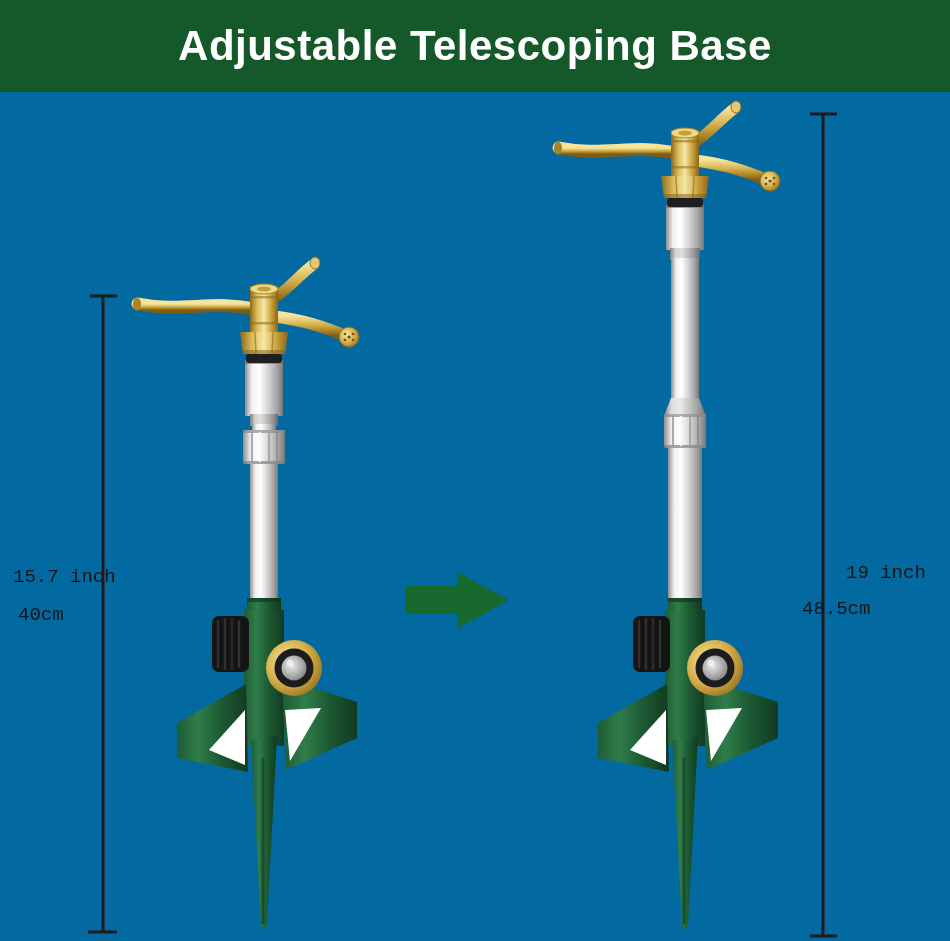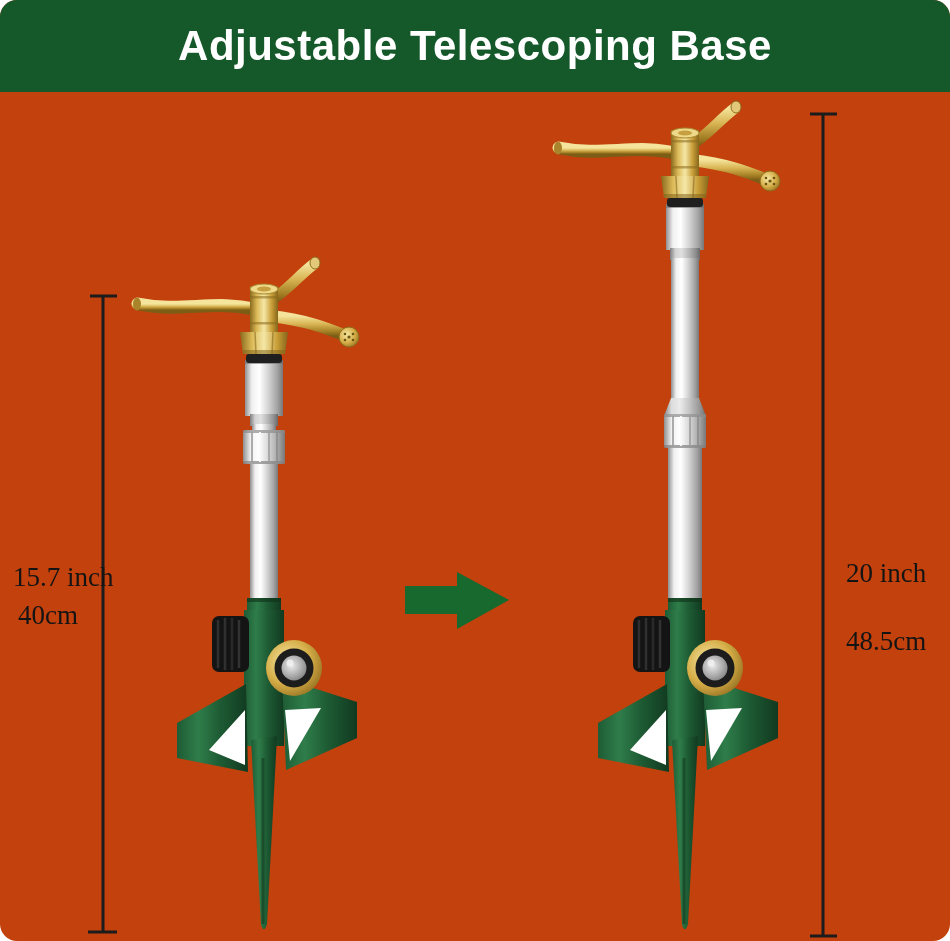--- a/index.html
+++ b/index.html
@@ -1,37 +1,36 @@
 <!DOCTYPE html>
 <html><head>
 <meta charset="utf-8">
 <style>
   html,body{margin:0;padding:0;background:#ffffff;}
   #stage{
-    position:relative;width:950px;height:941px;overflow:hidden;background:#c2410c;
+    position:relative;width:950px;height:941px;overflow:hidden;background:#0369a1;
     font-family:"Liberation Sans", sans-serif;
-    border-radius:17px;
   }
   .banner{
     position:absolute;left:0;top:0;width:950px;height:92px;background:#15582a;
     display:flex;align-items:center;justify-content:center;
   }
   .banner h1{
     margin:0;color:#ffffff;font-size:42px;font-weight:bold;letter-spacing:0.5px;
     font-family:"Liberation Sans", sans-serif;
   }
   svg#scene{position:absolute;left:0;top:0;}
   .dim-label{
-    position:absolute;color:#141414;font-size:27px;line-height:30px;white-space:nowrap;
-    font-family:Liberation Serif, serif;
+    position:absolute;color:#141414;font-size:19px;line-height:30px;white-space:nowrap;
+    font-family:Liberation Mono, monospace;
   }
   #label-left-inch{left:13px;top:562px;}
   #label-left-cm{left:18px;top:600px;}
   #label-right-inch{left:846px;top:558px;}
-  #label-right-cm{left:846px;top:594px;margin-top:32px;}
+  #label-right-cm{left:802px;top:594px;}
 </style>
 </head>
 <body>
 
 <div id="stage">
 
   <div class="banner">
     <h1>Adjustable Telescoping Base</h1>
   </div>
 
@@ -184,16 +183,16 @@
       <polygon points="671,398 699,398 706,416 664,416" fill="#000000" opacity="0.08"></polygon>
       <use href="#collar" x="685" y="414"></use>
       <rect x="668" y="448" width="34" height="156" fill="url(#chromeH)"></rect>
       <use href="#head" x="685" y="130"></use>
       <use href="#base" x="685" y="598"></use>
     </g>
   </svg>
 
   <div class="dim-label" id="label-left-inch">15.7 inch</div>
   <div class="dim-label" id="label-left-cm">40cm</div>
-  <div class="dim-label" id="label-right-inch">20 inch</div>
+  <div class="dim-label" id="label-right-inch">19 inch</div>
   <div class="dim-label" id="label-right-cm">48.5cm</div>
 
 </div>
 
 </body></html>

